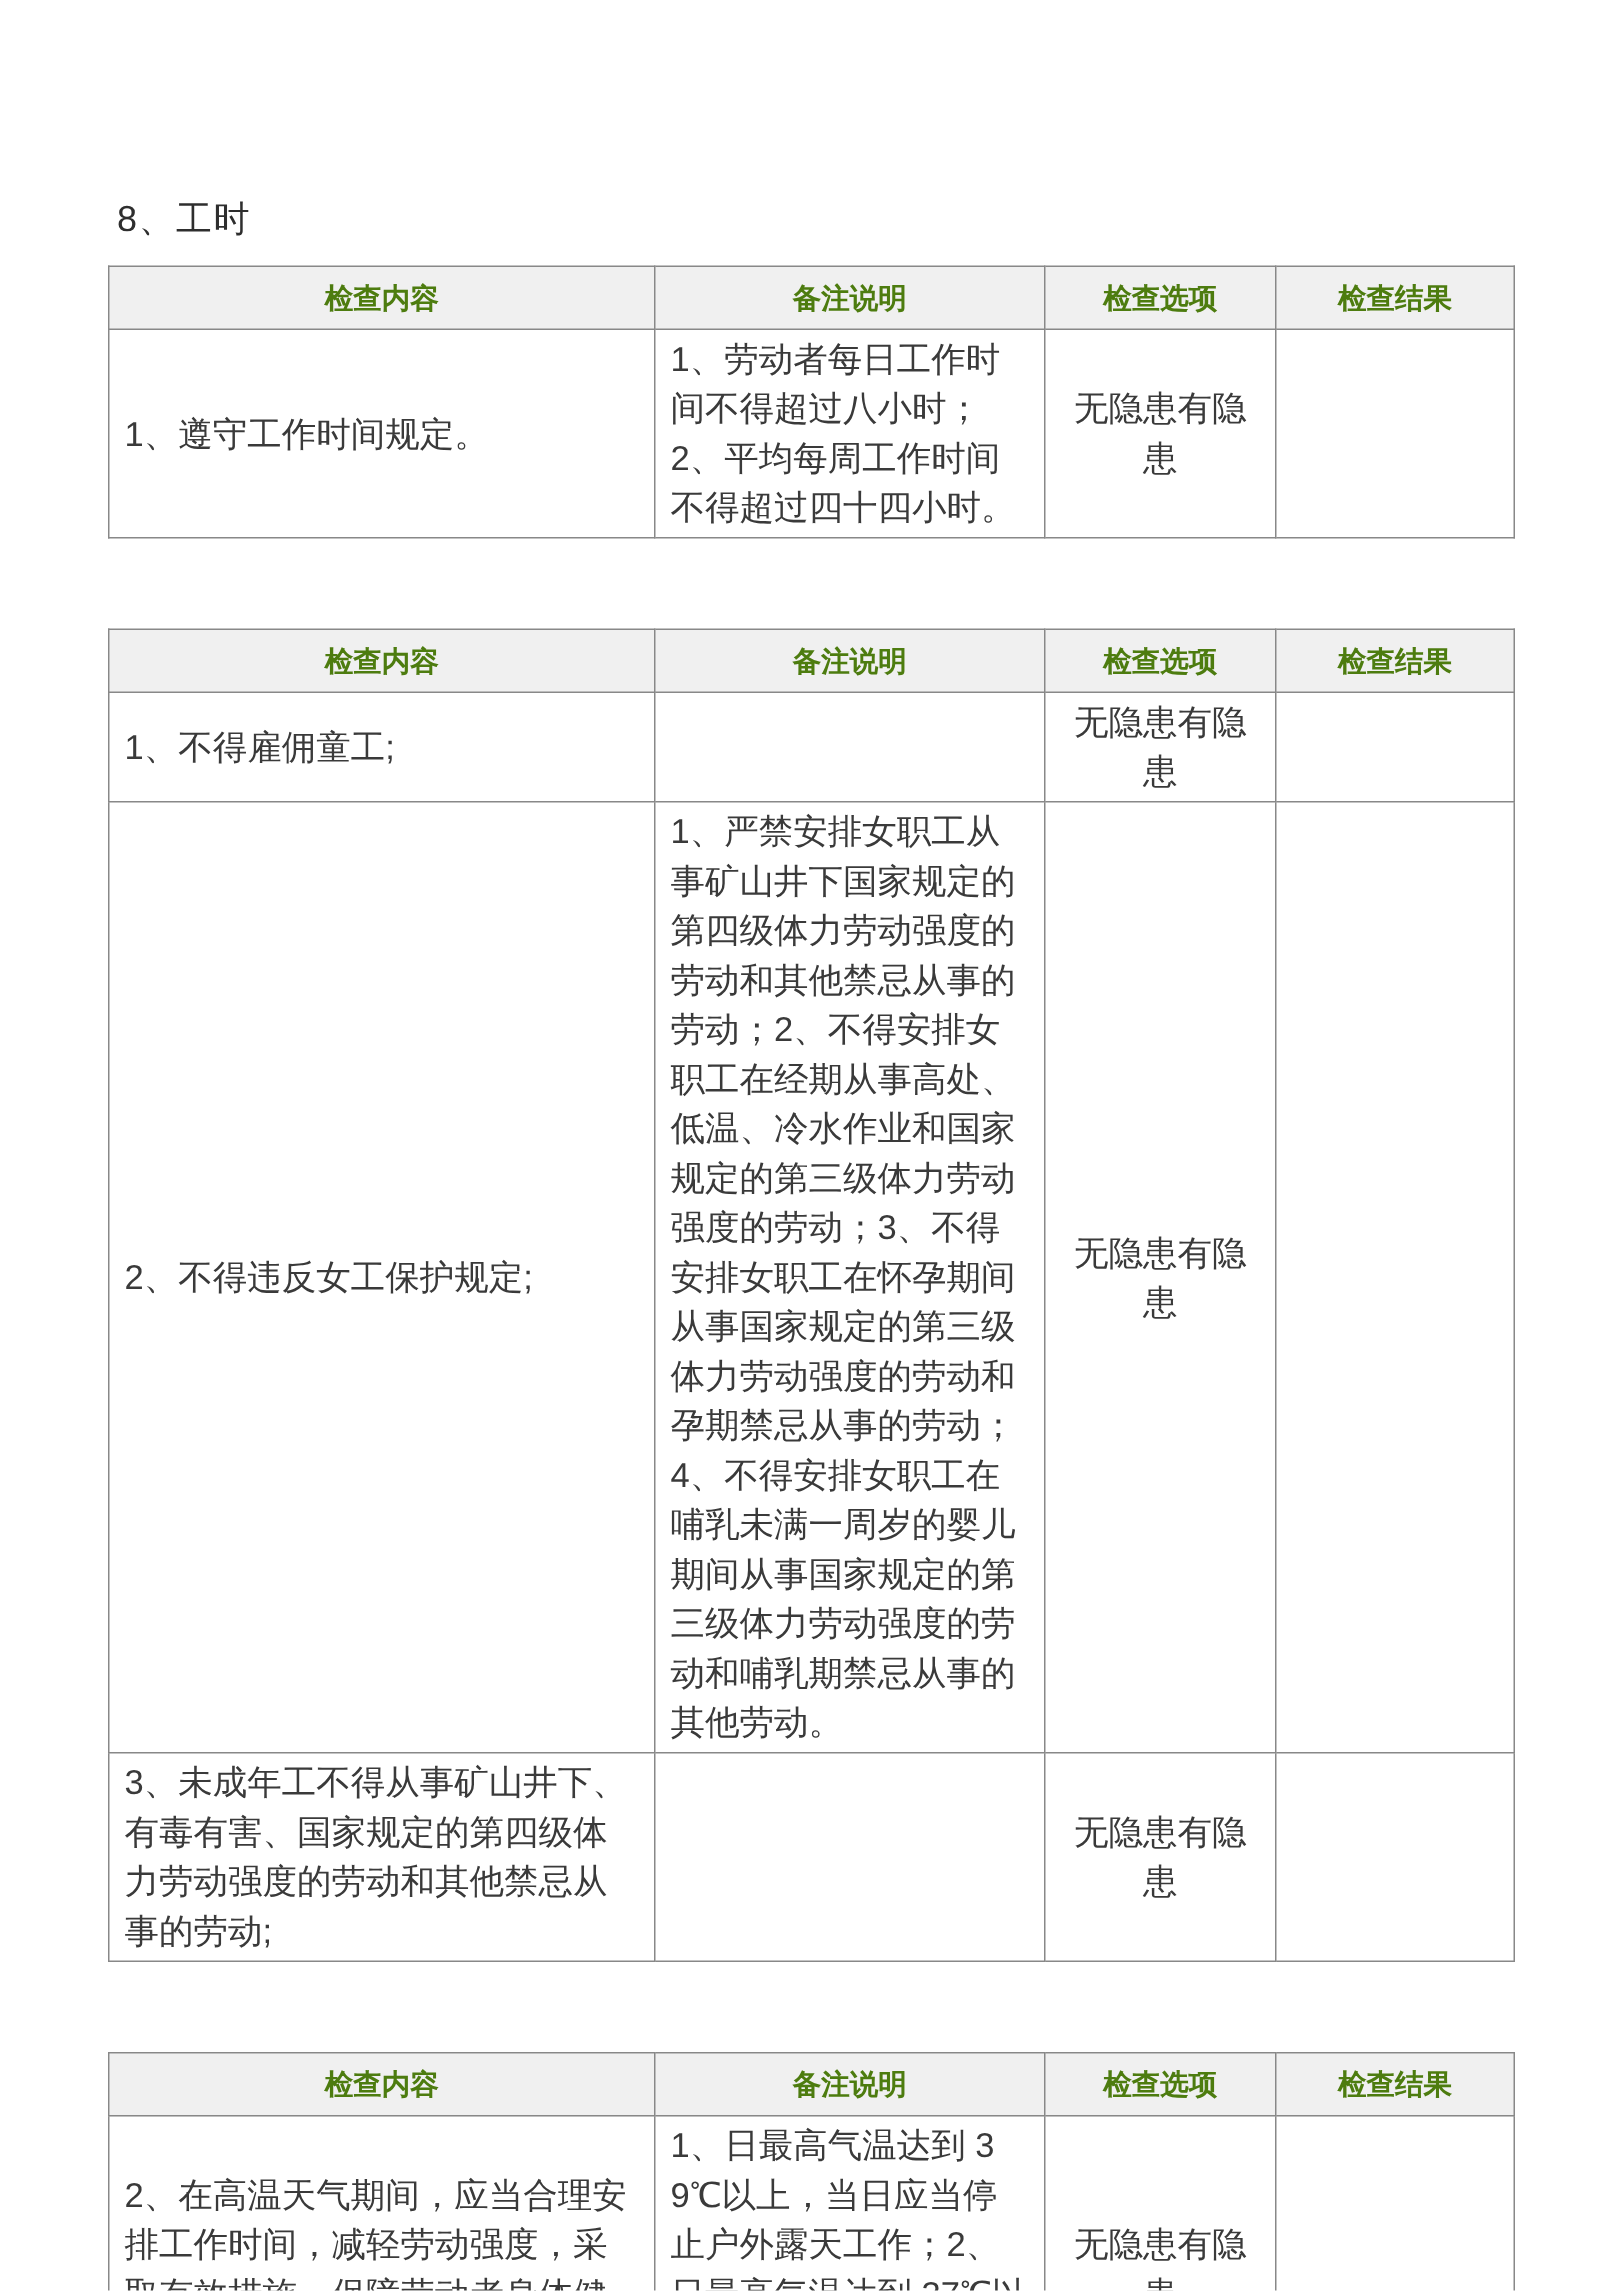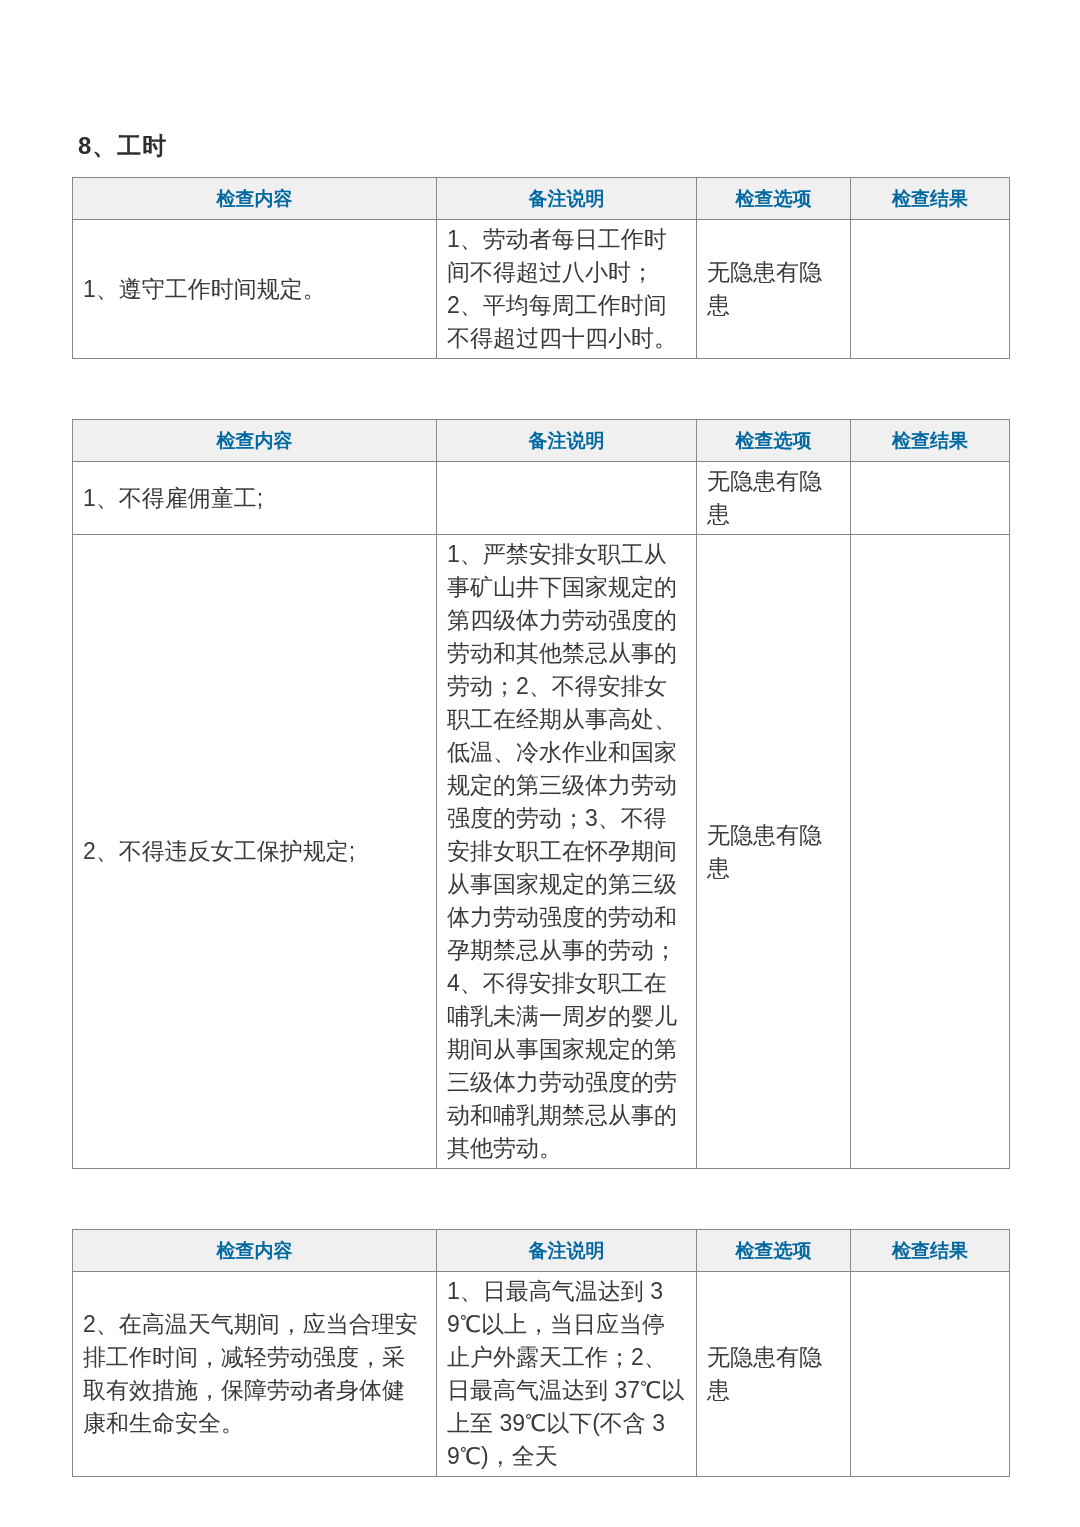--- a/index.html
+++ b/index.html
@@ -16,55 +16,55 @@
   }
   .doc {
     padding: 130px 71px 0 72px;
     box-sizing: border-box;
   }
   .section {
     margin-bottom: 60px;
   }
   .section-title {
     font-size: 24px;
-    font-weight: bold;
+    font-weight: normal;
     color: #2e2e2e;
     margin: 0 0 15px 6px;
     letter-spacing: 1px;
   }
   table.inspection {
     border-collapse: collapse;
     width: 937px;
     table-layout: fixed;
   }
   col.c-content { width: 364px; }
   col.c-remark  { width: 260px; }
   col.c-options { width: 154px; }
   col.c-result  { width: 159px; }
   table.inspection th {
     background: #f0f0f0;
     border: 1px solid #888888;
     font-size: 19px;
     font-weight: bold;
-    color: #0369a1;
+    color: #4d7c0f;
     height: 41px;
     text-align: center;
     padding: 0 8px;
   }
   table.inspection td {
     border: 1px solid #888888;
     font-size: 23px;
     line-height: 33px;
     padding: 3px 10px;
     vertical-align: middle;
     color: #3a3a3a;
     word-break: break-all;
     box-sizing: border-box;
   }
-  td.cell-options { }
+  td.cell-options { text-align: center; }
   td.cell-result  { text-align: center; }
   tr.h-one  td { height: 53px; }
   tr.h-med  td { height: 104px; }
   tr.h-tall td { height: 456px; }
   tr.h-big  td { height: 132px; }
 </style>
 </head>
 <body>
 
 <div class="doc">
@@ -119,20 +119,26 @@
           <td class="cell-remark"></td>
           <td class="cell-options">无隐患有隐患</td>
           <td class="cell-result"></td>
         </tr>
         <tr class="h-tall">
           <td class="cell-content">2、不得违反女工保护规定;</td>
           <td class="cell-remark">1、严禁安排女职工从事矿山井下国家规定的第四级体力劳动强度的劳动和其他禁忌从事的劳动；2、不得安排女职工在经期从事高处、低温、冷水作业和国家规定的第三级体力劳动强度的劳动；3、不得安排女职工在怀孕期间从事国家规定的第三级体力劳动强度的劳动和孕期禁忌从事的劳动；4、不得安排女职工在哺乳未满一周岁的婴儿期间从事国家规定的第三级体力劳动强度的劳动和哺乳期禁忌从事的其他劳动。</td>
           <td class="cell-options">无隐患有隐患</td>
           <td class="cell-result"></td>
         </tr>
+        <tr class="h-med">
+          <td class="cell-content">3、未成年工不得从事矿山井下、有毒有害、国家规定的第四级体力劳动强度的劳动和其他禁忌从事的劳动;</td>
+          <td class="cell-remark"></td>
+          <td class="cell-options">无隐患有隐患</td>
+          <td class="cell-result"></td>
+        </tr>
       </tbody>
     </table>
   </div>
 
   <div class="section">
     <table class="inspection">
       <colgroup>
         <col class="c-content">
           <col class="c-remark">
           <col class="c-options">

